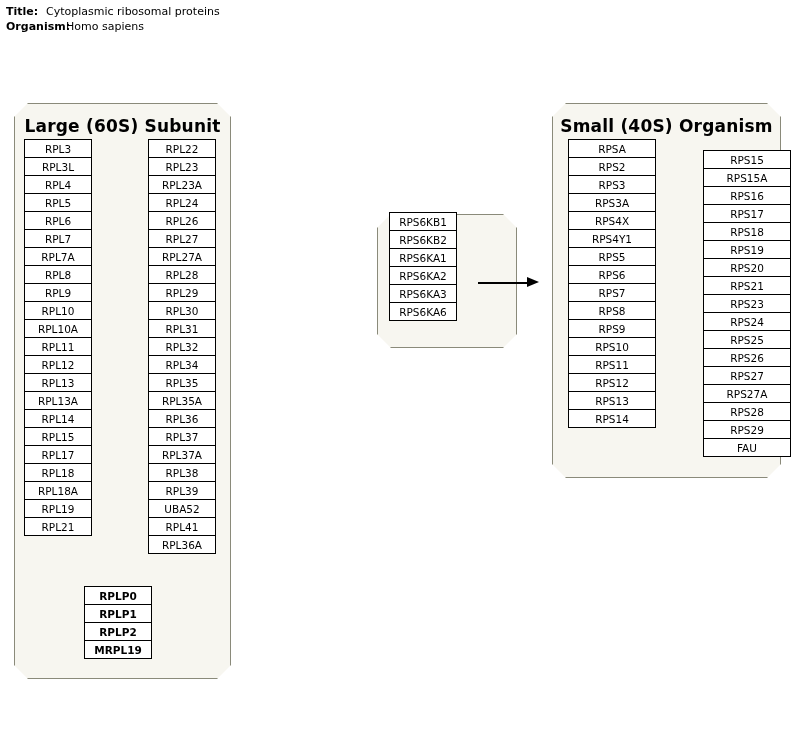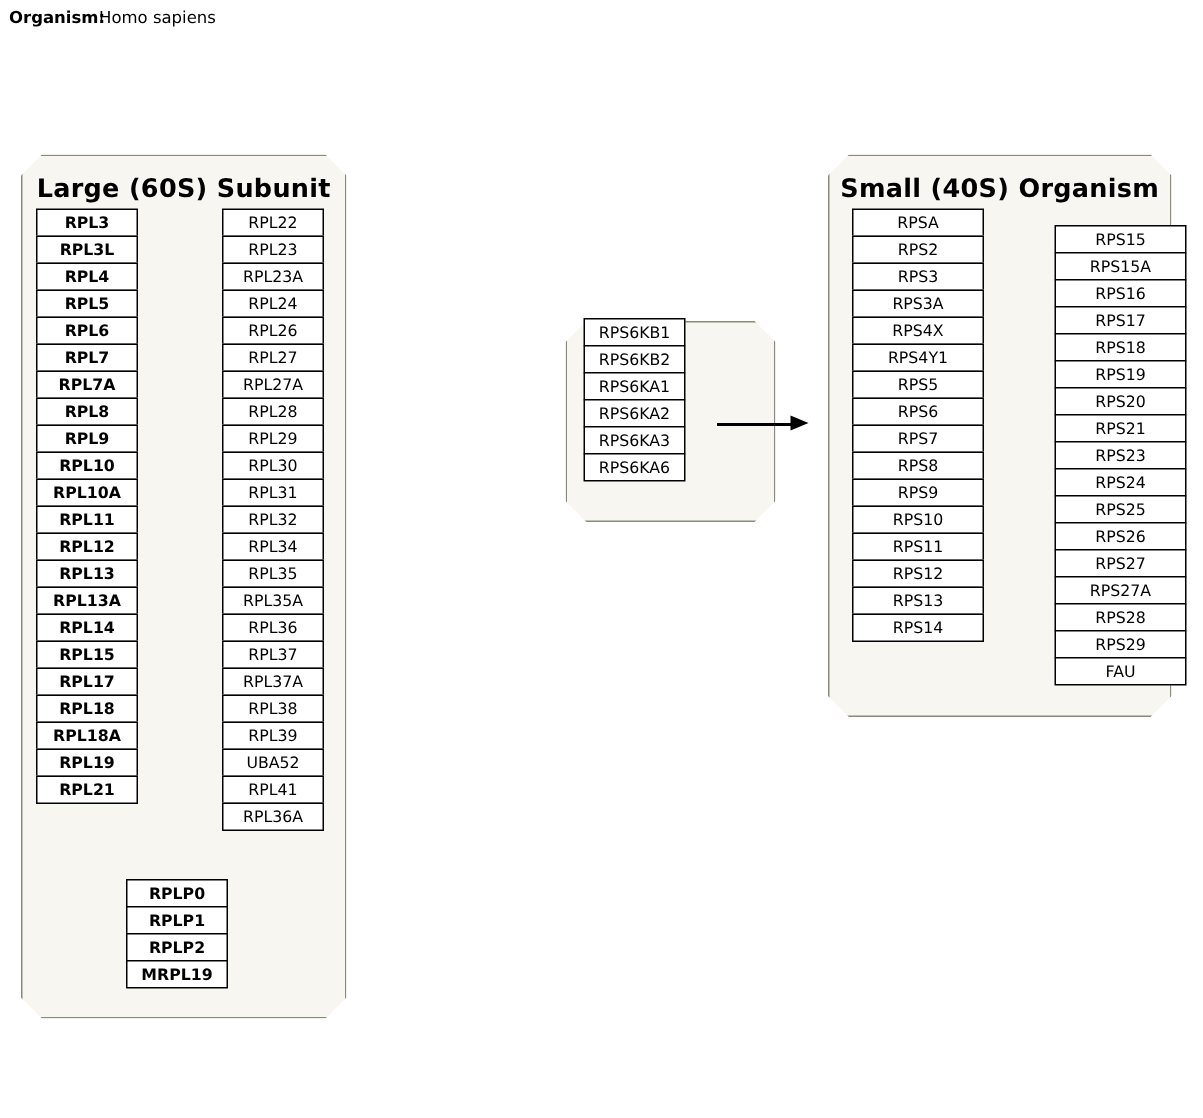--- a/index.html
+++ b/index.html
@@ -98,21 +98,21 @@
     overflow: hidden;
   }
   .gene.wide {
     width: 88px;
   }
   .gene.kin {
     width: 68px;
   }
 
   
-  #large-col-1 { left: 24px;  top: 139px; font-weight: bold; }
+  #large-col-1 { left: 24px;  top: 139px; }
   #large-col-2 { left: 148px; top: 139px; }
   #large-col-3 { left: 84px;  top: 586px; font-weight: bold; }
 
   
   #small-col-1 { left: 568px; top: 139px; }
   #small-col-2 { left: 703px; top: 139px; margin-top: 11px; }
 
   
   #kinase-col { left: 389px; top: 212px; }
 
@@ -140,20 +140,23 @@
     height: 0;
     border-top: 5.5px solid transparent;
     border-bottom: 5.5px solid transparent;
     border-left: 12px solid #000;
   }
 </style>
 </head>
 <body>
 
 <div class="meta">
+  <div class="meta-row">
+    <span class="meta-label title-lbl">Title:</span><span class="meta-value">Cytoplasmic ribosomal proteins</span>
+  </div>
   <div class="meta-row">
     <span class="meta-label org-lbl">Organism:</span><span class="meta-value">Homo sapiens</span>
   </div>
 </div>
 
 <div class="octagon" id="large-subunit">
   <div class="oct-title">Large (60S) Subunit</div>
 </div>
 <div class="col" id="large-col-1">
     <div class="gene">RPL3</div>

